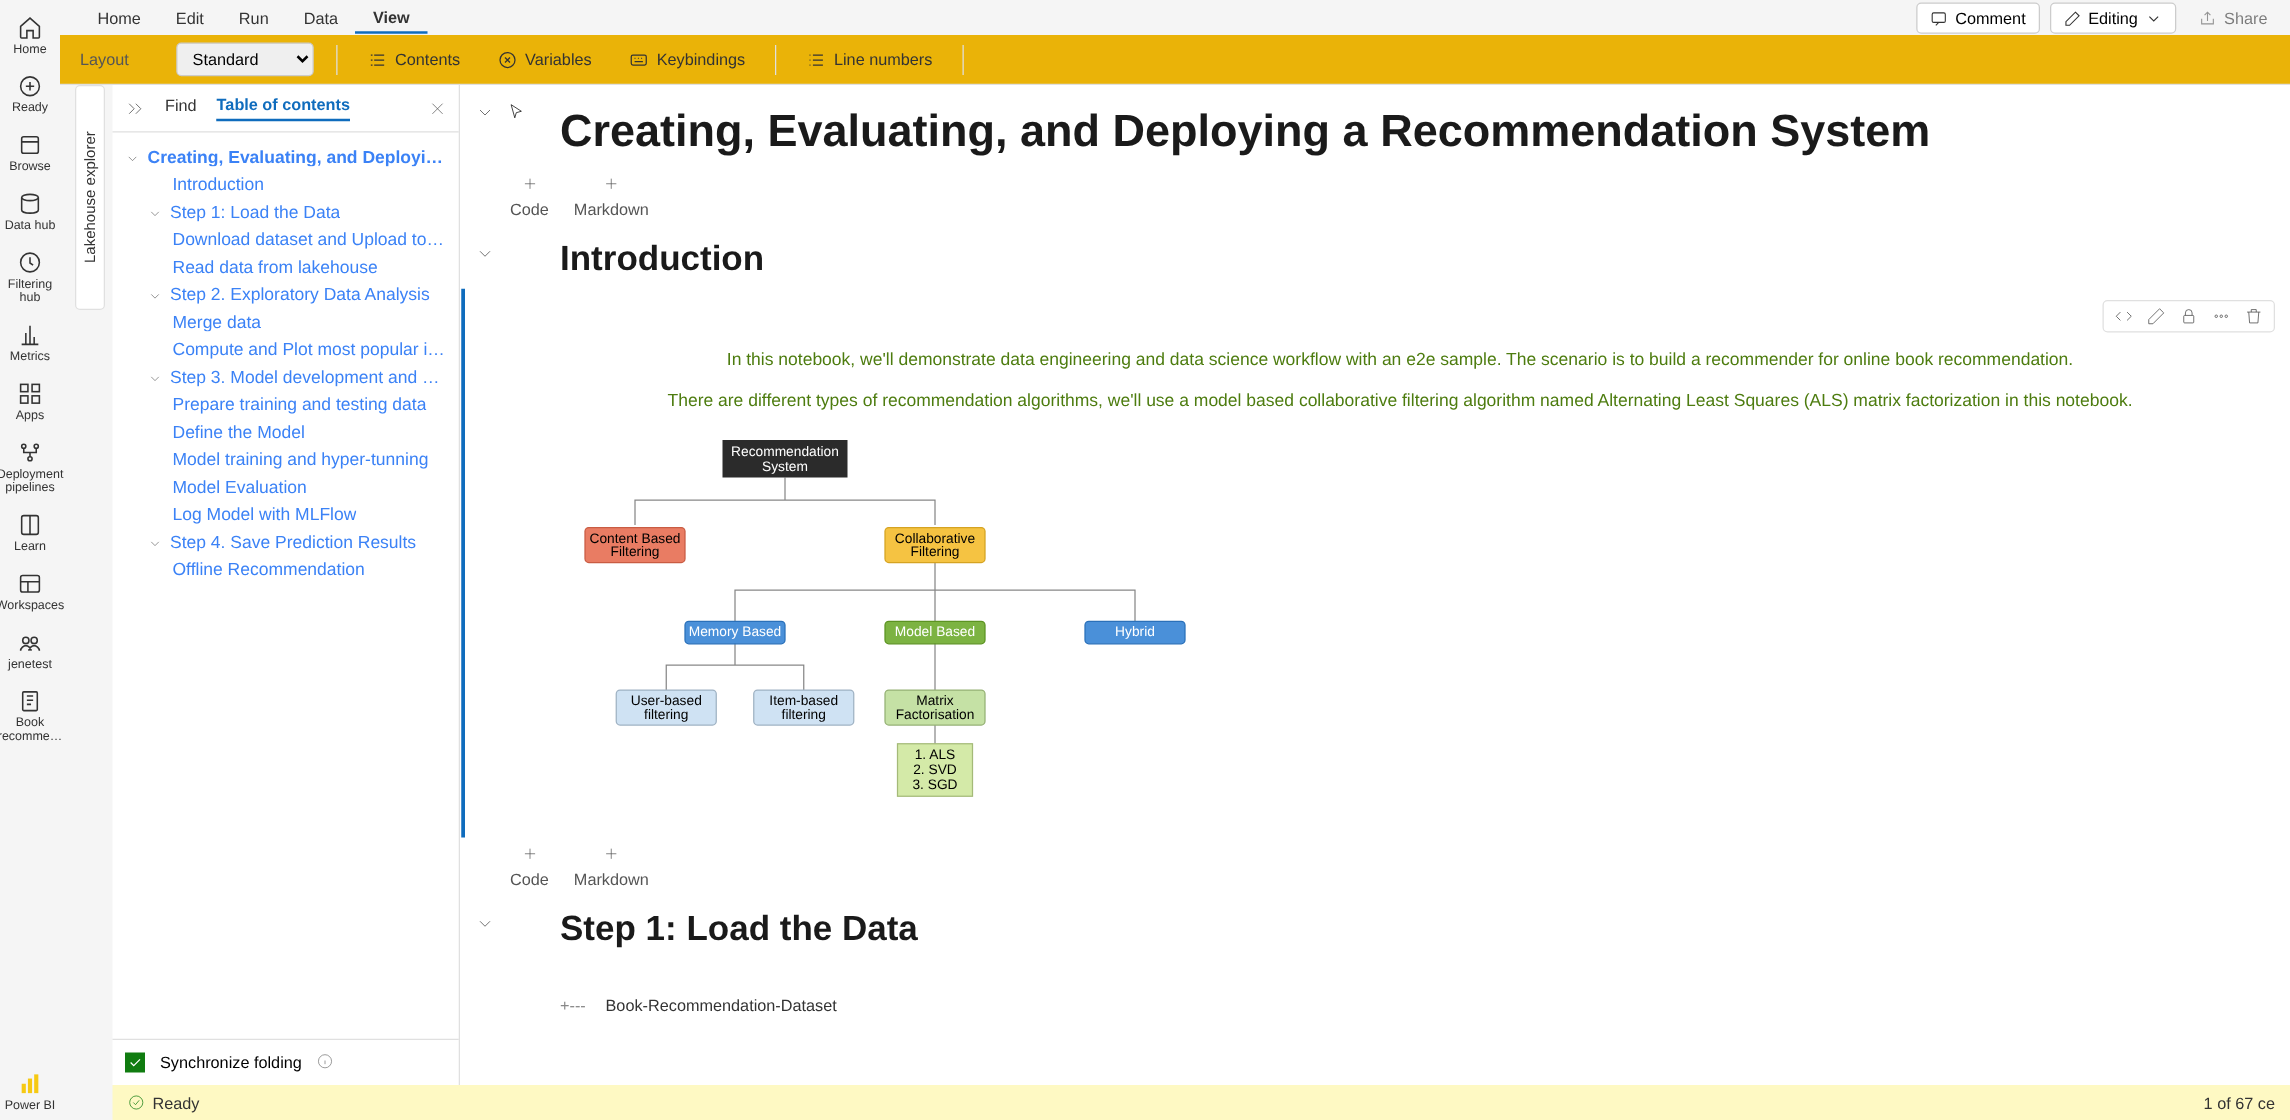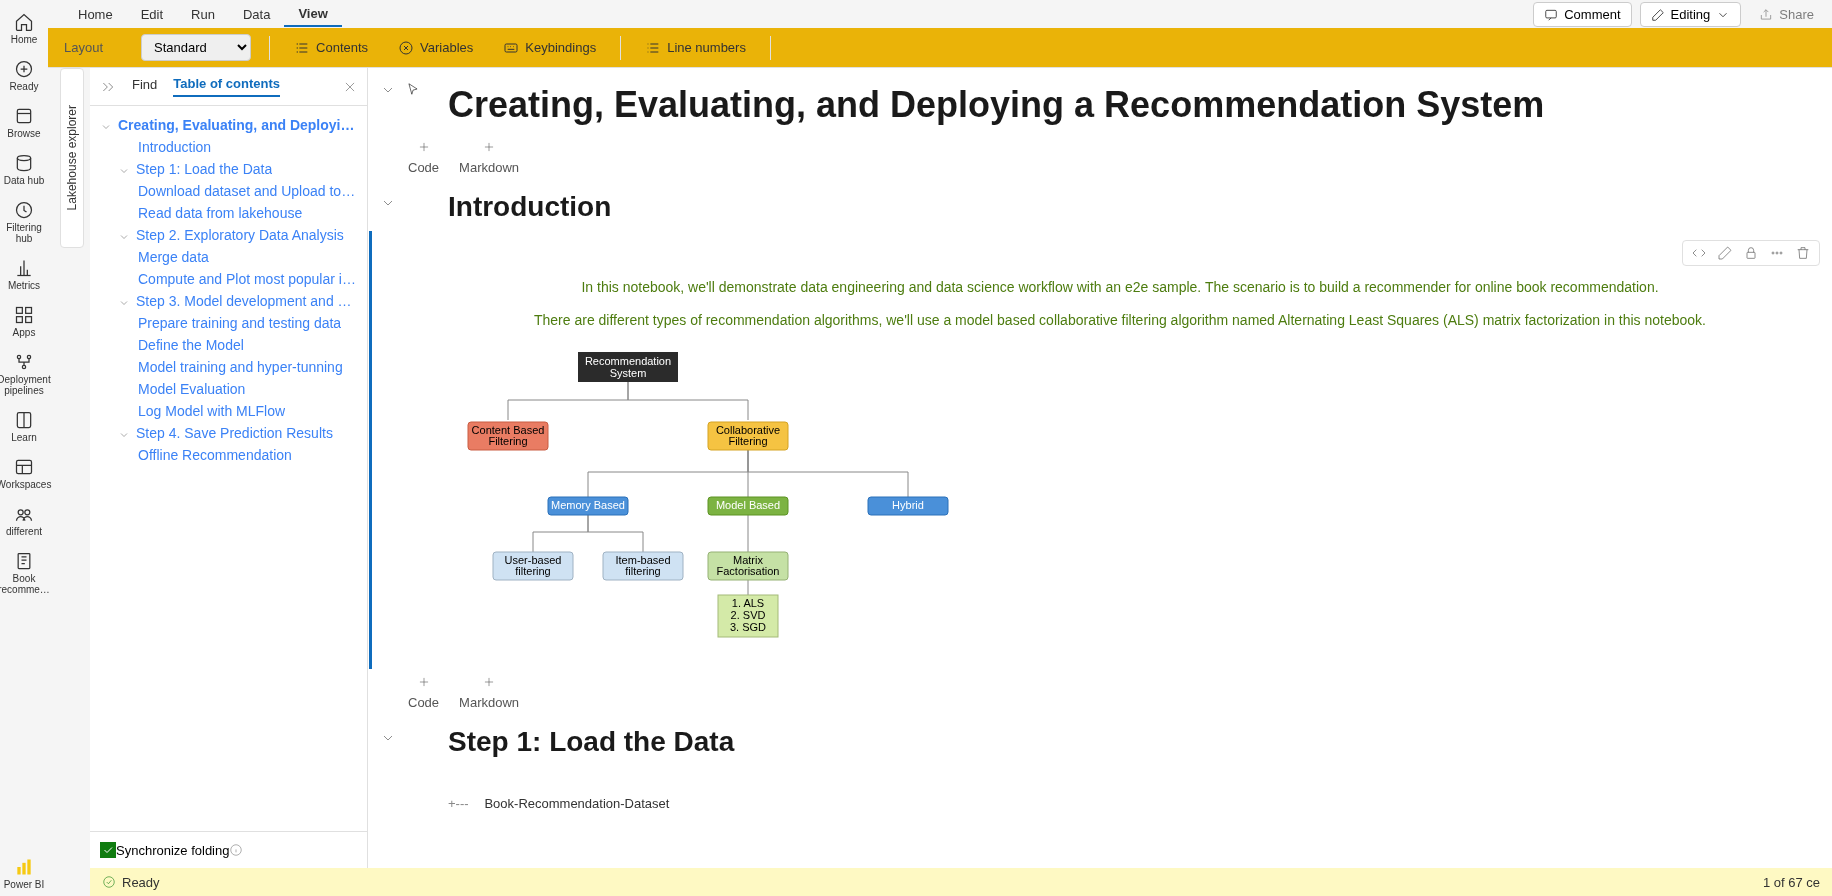--- a/index.html
+++ b/index.html
@@ -43,21 +43,21 @@
 .toc-body { flex: 1; overflow-y: auto; padding: 8px 0; }
 .toc-row { display: flex; align-items: flex-end; font-size: 14px; color: #3b82f6; padding: 3px 10px 3px 0; cursor: pointer; }
 .toc-row.lvl0 { font-weight: 600; padding-left: 10px; }
 .toc-row.lvl0 .chev { margin-right: 6px; }
 .toc-row.lvl1 { padding-left: 48px; }
 .toc-row.lvl1h { padding-left: 28px; }
 .toc-row.lvl1h .chev { margin-right: 6px; }
 .toc-row.lvl2 { padding-left: 48px; }
 .toc-row .chev { width: 12px; height: 12px; stroke: #555; fill: none; flex-shrink: 0; }
 .toc-row span { white-space: nowrap; overflow: hidden; text-overflow: ellipsis; }
-.toc-ftr { border-top: 1px solid #e0e0e0; padding: 10px; display: flex; align-items: center; gap: 0; font-size: 13px; }
+.toc-ftr { border-top: 1px solid #e0e0e0; padding: 10px; display: flex; gap: 12px; font-size: 13px; }
 .toc-ftr .cb { width: 16px; height: 16px; background: #107c10; display: flex; align-items: center; justify-content: center; }
 .toc-ftr .cb svg { width: 12px; height: 12px; stroke: #fff; fill: none; stroke-width: 2; }
 .toc-ftr .info { width: 14px; height: 14px; stroke: #777; fill: none; }
 
 
 .main { position: absolute; left: 368px; top: 68px; right: 0; bottom: 28px; background: #fff; overflow-y: auto; }
 .cell-toolbar { position: absolute; right: 12px; top: 172px; display: flex; gap: 10px; background: #fff; border: 1px solid #e0e0e0; border-radius: 4px; padding: 4px 8px; align-items: center; }
 .cell-toolbar svg { width: 16px; height: 16px; stroke: #555; fill: none; cursor: pointer; }
 .section { position: relative; padding-left: 40px; }
 .section .fold { position: absolute; left: 12px; top: 14px; width: 16px; height: 16px; stroke: #555; fill: none; cursor: pointer; }
@@ -154,21 +154,21 @@
         <path d="M3 10h18M10 10v10"></path>
       </svg>
       <span>Workspaces</span>
     </div>
   <div class="nav-item">
       <svg viewBox="0 0 24 24">
         <circle cx="8" cy="10" r="3"></circle>
         <circle cx="16" cy="10" r="3"></circle>
         <path d="M3 20c0-3 3-5 5-5s5 2 5 5M11 20c0-3 3-5 5-5s5 2 5 5"></path>
       </svg>
-      <span>different</span>
+      <span>jenetest</span>
     </div>
   <div class="nav-item">
       <svg viewBox="0 0 24 24">
         <rect x="5" y="3" width="14" height="18" rx="1"></rect>
         <path d="M9 7h6M9 11h6M9 15h4"></path>
       </svg>
       <span>Book recomme…</span>
     </div>
   <div class="nav-item pbi" style="margin-top:auto">
       <svg viewBox="0 0 24 24">

